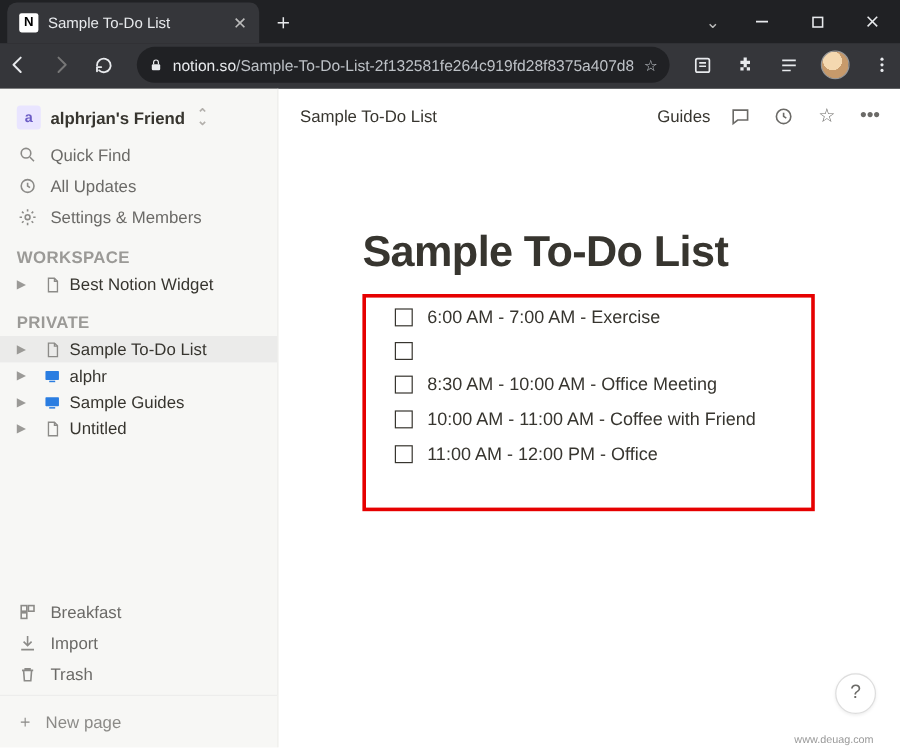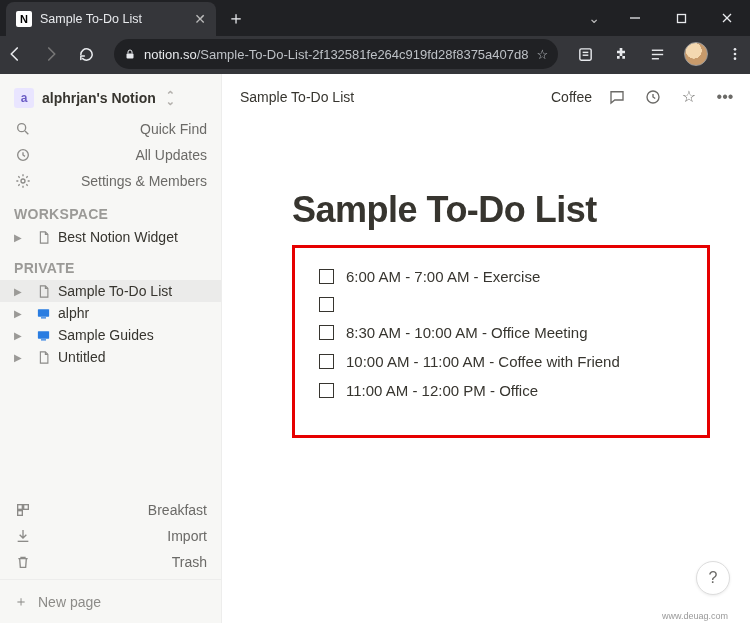--- a/index.html
+++ b/index.html
@@ -58,21 +58,21 @@
   }
   .ws-header {
     display:flex; align-items:center; gap:8px; padding:8px 14px; font-weight:600;
     color:#37352f; font-size:14px;
   }
   .ws-icon { width:20px; height:20px; border-radius:3px; background:#e9e5ff; color:#6b5cc5; display:flex; align-items:center; justify-content:center; font-weight:700; font-size:12px; }
   .ws-chevrons { color:#b3b0ac; font-size:11px; display:flex; flex-direction:column; line-height:6px; margin-left:2px; }
 
   .side-item {
     display:flex; align-items:center; gap:10px; padding:5px 14px; font-size:14px;
-    color:#6b6a67; cursor:default;justify-content:space-between;
+    color:#6b6a67; cursor:default;
   }
   .side-item .icn { width:18px; display:flex; justify-content:center; color:#8c8b88; }
   .side-section-label {
     padding:12px 14px 4px 14px; font-size:14px; color:#9b9a97; font-weight:600; letter-spacing:0.3px;
   }
   .tree-item {
     display:flex; align-items:center; gap:6px; padding:3px 8px 3px 14px; font-size:14px;
     color:#37352f;
   }
   .tree-item.selected { background:#ebebea; }
@@ -93,21 +93,21 @@
     display:flex; align-items:center; gap:14px; height:45px; padding:0 14px 0 18px;
     color:#37352f; font-size:14px;
   }
   .page-topbar .crumb { flex:1; color:#37352f; }
   .top-icn { color:#6b6a67; width:22px; display:flex; justify-content:center; font-size:16px; }
 
   .page-body { padding:30px 40px 0 70px; }
   .page-title { font-size:36px; font-weight:700; letter-spacing:-0.5px; margin:40px 0 14px 0; }
 
   .todo-box {
-    border:3px solid #e60000; padding:14px 20px 30px 24px; width:418px;
+    border:3px solid #e60000; padding:2px 20px 30px 24px; width:377px;
   }
   .todo-row { display:flex; align-items:center; gap:12px; padding:6px 0; font-size:15px; color:#37352f; }
   .cbx { width:15px; height:15px; border:1.6px solid #37352f; flex:0 0 auto; }
 
   .help-fab {
     position:absolute; right:20px; bottom:28px; width:34px; height:34px;
     border:1px solid #ddd; border-radius:50%; background:#fff;
     display:flex; align-items:center; justify-content:center; color:#6b6a67;
     box-shadow:0 1px 3px rgba(0,0,0,0.08); font-size:16px;
   }
@@ -209,21 +209,21 @@
         </svg>
     </div>
   </div>
 </div>
 
 <div class="app">
 
   <div class="sidebar">
     <div class="ws-header">
       <div class="ws-icon">a</div>
-      <span>alphrjan's Notion</span>
+      <span>alphrjan's Friend</span>
       <span class="ws-chevrons">
           <span>⌃</span>
           <span>⌄</span>
         </span>
     </div>
 
     <div class="side-item">
       <span class="icn">
         <svg width="16" height="16" viewBox="0 0 24 24">
             <circle cx="10" cy="10" r="6" fill="none" stroke="#8c8b88" stroke-width="2"></circle>
@@ -341,21 +341,21 @@
 
     <div class="newpage-row">
       <span>＋</span>
       <span>New page</span>
     </div>
   </div>
 
   <div class="main">
     <div class="page-topbar">
       <div class="crumb">Sample To-Do List</div>
-      <div>Coffee</div>
+      <div>Guides</div>
       <div class="top-icn">
         <svg width="18" height="18" viewBox="0 0 24 24">
             <path d="M4 5h16v11H9l-5 4V5z" fill="none" stroke="#6b6a67" stroke-width="1.8"></path>
           </svg>
       </div>
       <div class="top-icn">
         <svg width="18" height="18" viewBox="0 0 24 24">
             <circle cx="12" cy="12" r="8" fill="none" stroke="#6b6a67" stroke-width="1.8"></circle>
             <path d="M12 8v4l3 2" fill="none" stroke="#6b6a67" stroke-width="1.8"></path>
           </svg>

